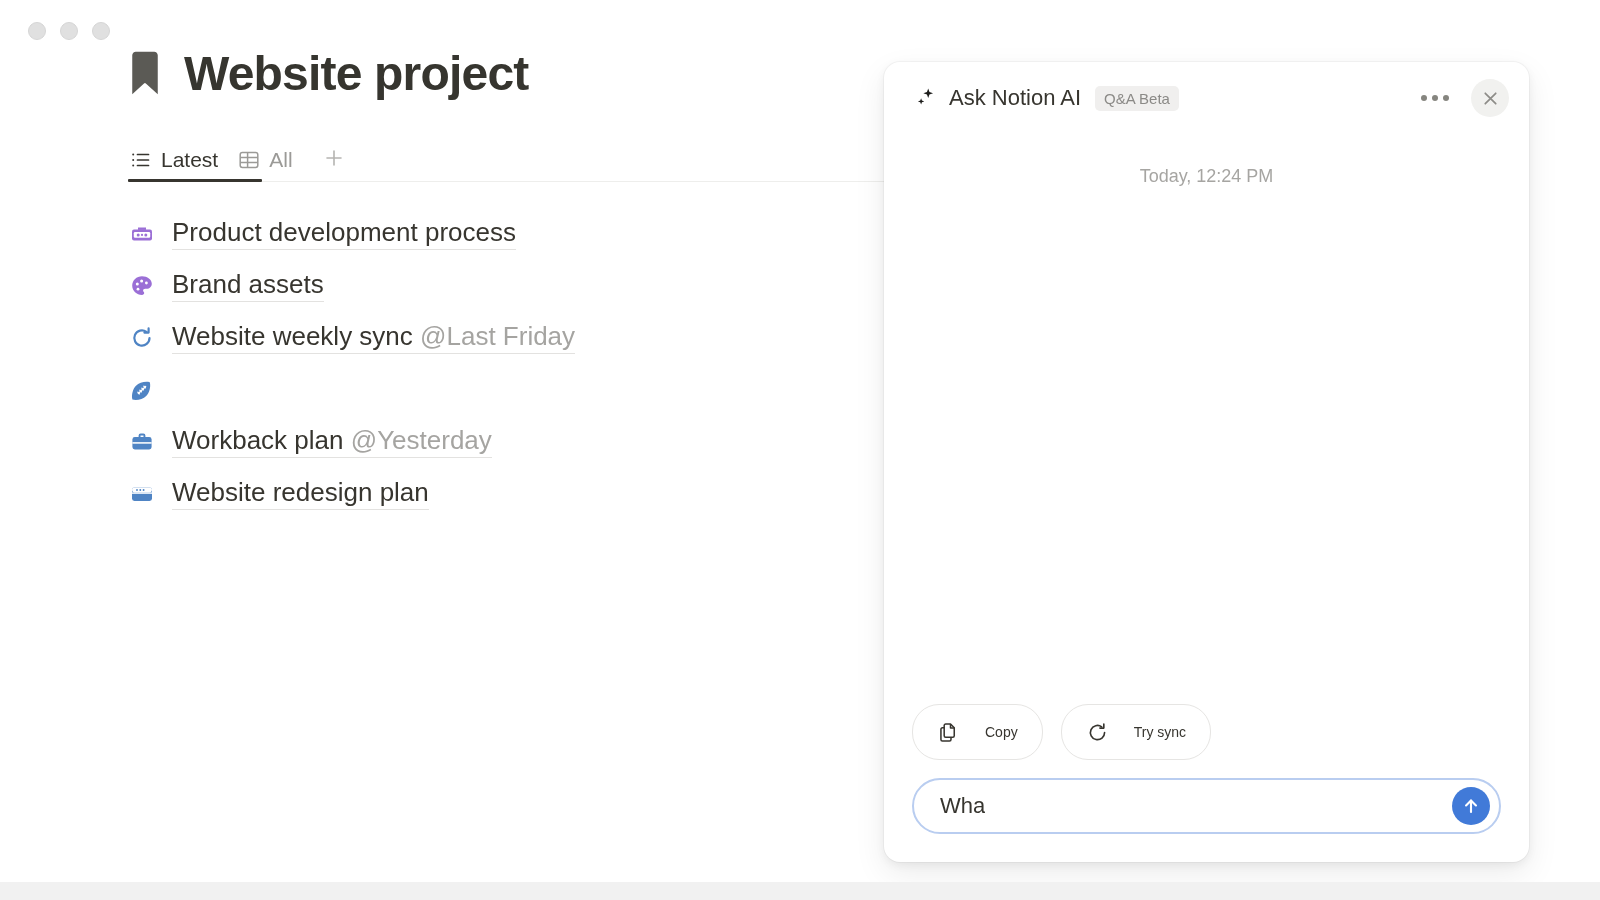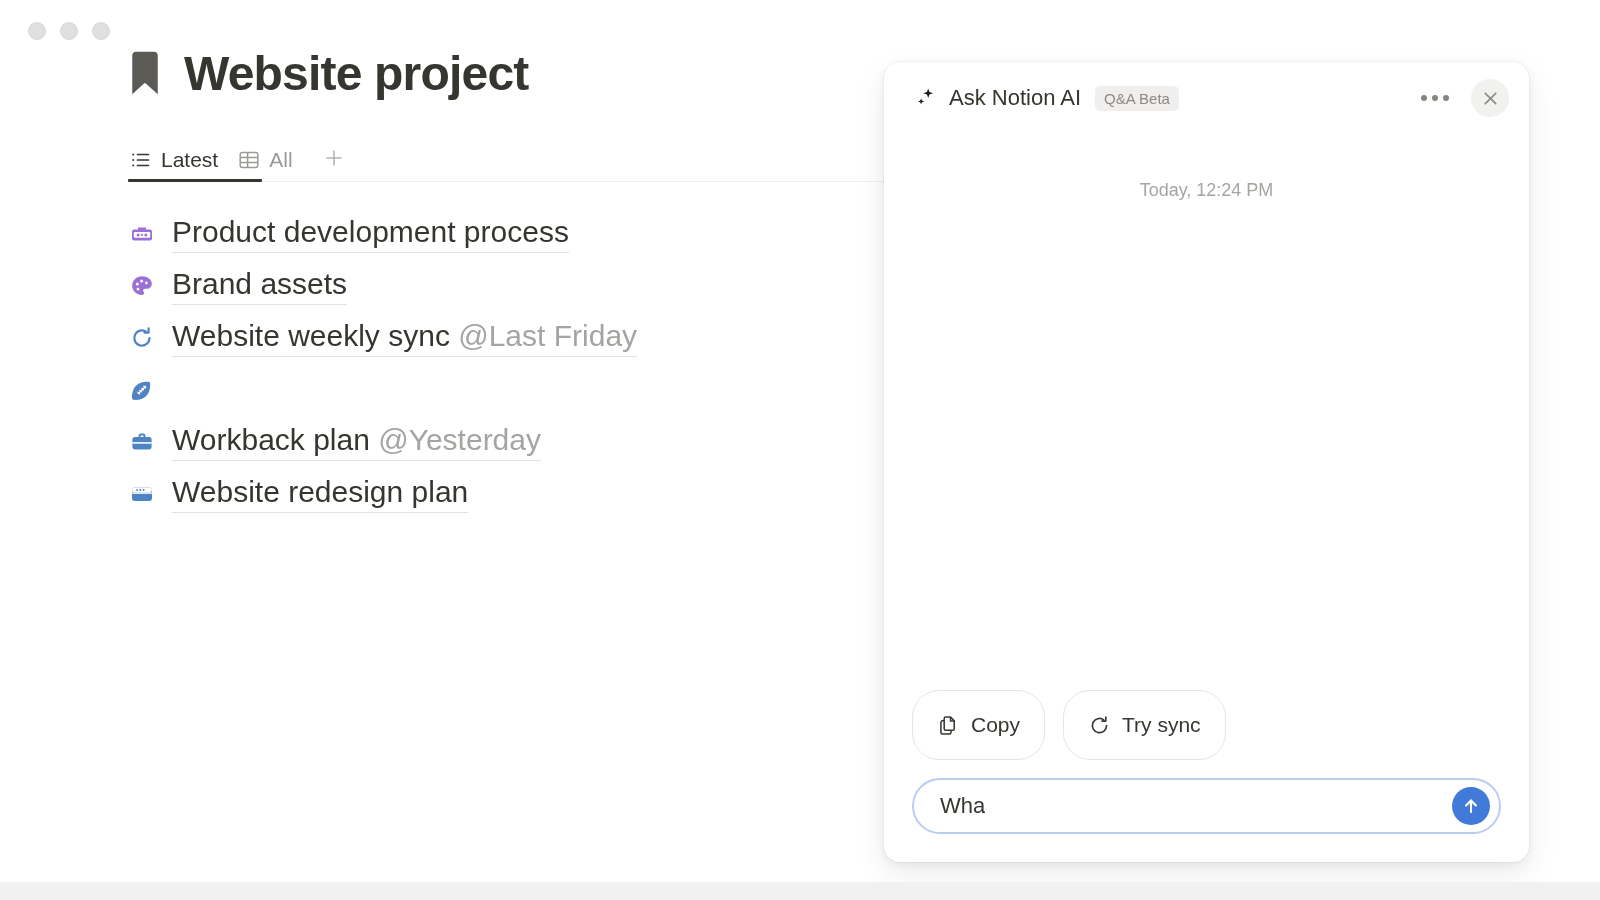--- a/index.html
+++ b/index.html
@@ -121,21 +121,21 @@
     height: 52px;
     cursor: pointer;
   }
   .page-item .emoji {
     width: 28px; height: 28px;
     display: flex; align-items: center; justify-content: center;
     flex: 0 0 28px;
   }
   .page-item .emoji svg { display: block; }
   .page-text {
-    font-size: 30px;
+    font-size: 26px;
     color: #37352f;
     white-space: nowrap;
     border-bottom: 1px solid #e3e2e0;
     padding-bottom: 2px;
     line-height: 1.15;
   }
   .page-text .mention { color: #a5a4a1; }
 
   
   .ai-panel {
@@ -199,39 +199,39 @@
 
   .ai-body {
     flex: 1 1 auto;
     position: relative;
     padding: 26px 28px 0;
   }
   .ai-timestamp {
     text-align: center;
     font-size: 18px;
     color: #a6a5a2;
-    margin-top: 20px;
+    margin-top: 6px;
   }
 
   .ai-actions {
     display: flex;
     gap: 18px;
     padding: 0 28px 18px;
     flex: 0 0 auto;
   }
   .pill {
     display: flex;
     align-items: center;
-    gap: 11px;
-    height: 70px;
+    gap: 25px;
+    height: 56px;
     padding: 0 24px;
     border: 1px solid #e6e5e3;
     border-radius: 27px;
     background: #fff;
-    font-size: 21px;
+    font-size: 14px;
     color: #37352f;
     cursor: pointer;
     white-space: nowrap;
   }
   .pill svg { display: block; color: #37352f; }
 
   .ai-inputbar { padding: 0 28px 28px; flex: 0 0 auto; border-radius: 30px; }
   .input-shell {
     position: relative;
     height: 56px;

